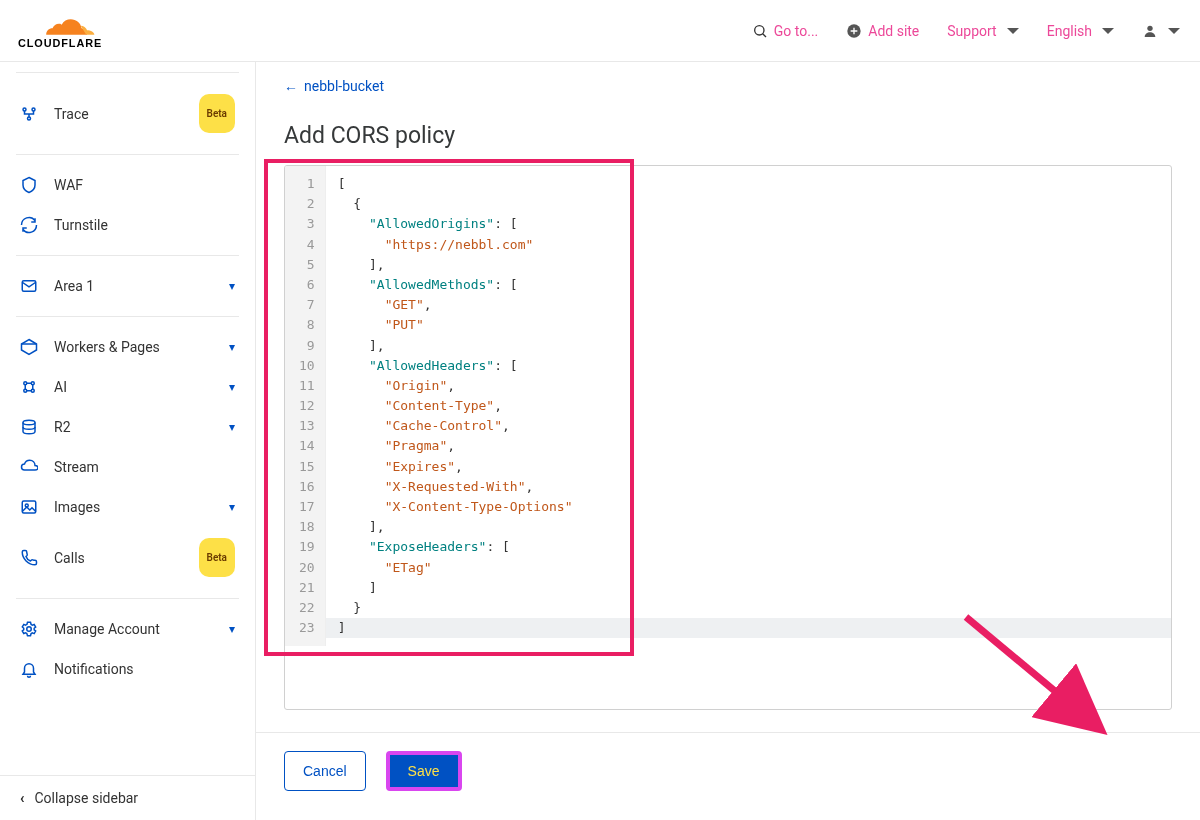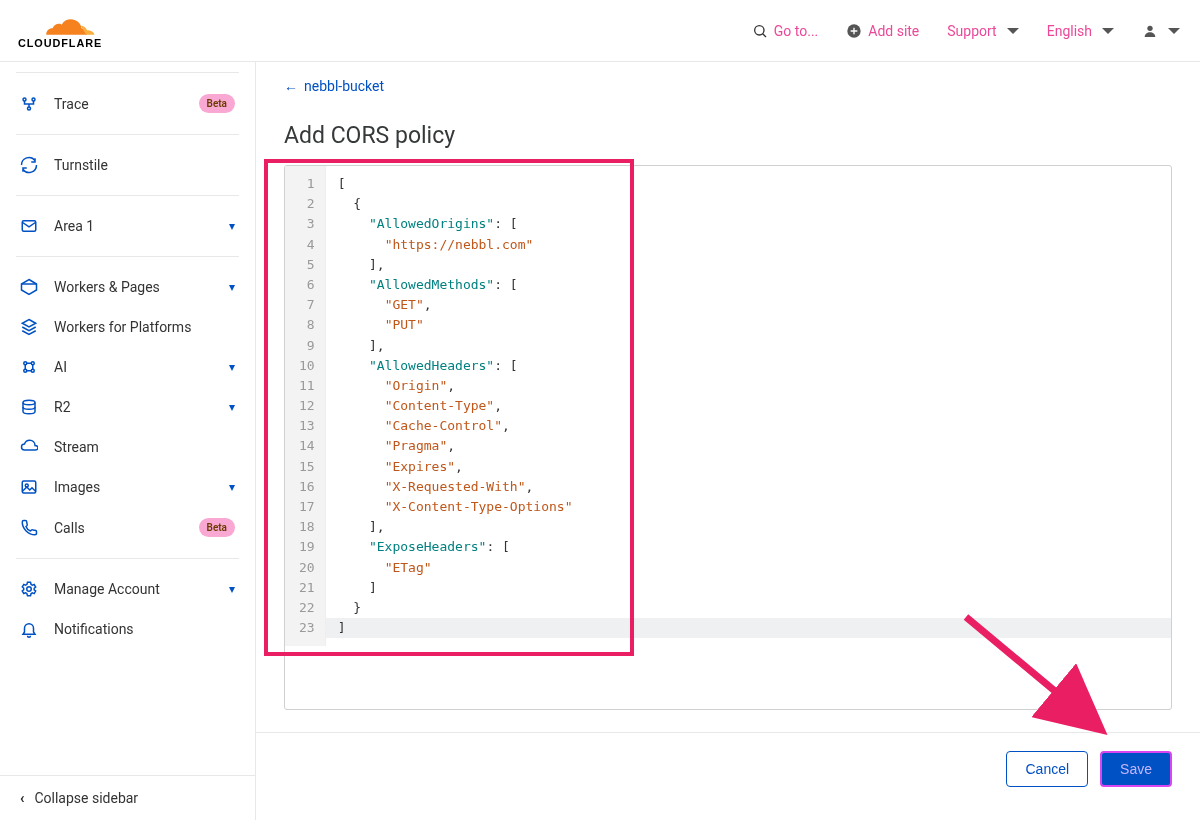--- a/index.html
+++ b/index.html
@@ -16,21 +16,21 @@
   .layout { display: flex; height: calc(820px - 62px); }
   
   .sidebar { width: 256px; border-right: 1px solid #e8e8e8; display: flex; flex-direction: column; overflow-y: auto; }
   .sidebar-account { padding: 24px 20px 8px 20px; font-weight: 700; font-size: 15px; text-align: center; white-space: nowrap; overflow: hidden; text-overflow: ellipsis; }
   .sidebar-divider { height: 1px; background: #e8e8e8; margin: 10px 16px; }
   .sidebar-group { padding: 0; }
   .sidebar-item { display: flex; align-items: center; gap: 16px; padding: 11px 20px; cursor: pointer; position: relative; color: #333; }
   .sidebar-item .icon { width: 18px; height: 18px; color: #0051c3; flex-shrink: 0; display: flex; align-items: center; justify-content: center; }
   .sidebar-item .label { flex: 1; }
   .sidebar-item .chev { color: #0051c3; font-size: 12px; }
-  .badge { background: #f9a8d4; color: #6b3c00; font-size: 10px; padding: 4px 8px; border-radius: 10px; font-weight: 600; }
+  .badge { background: #fde047; color: #6b3c00; font-size: 10px; padding: 14px 8px; border-radius: 10px; font-weight: 600; }
   .sidebar-collapse { margin-top: auto; padding: 14px 20px; display: flex; align-items: center; gap: 14px; cursor: pointer; color: #333; border-top: 1px solid #e8e8e8; }
 
   .main { flex: 1; padding: 16px 28px; position: relative; overflow: hidden; }
   .breadcrumb { color: #0051c3; cursor: pointer; display: flex; align-items: center; gap: 6px; font-size: 14px; margin-bottom: 28px; }
   .page-title { font-size: 23px; font-weight: 400; margin-bottom: 16px; }
   
   .editor-box { border: 1px solid #d0d0d0; border-radius: 3px; height: 545px; overflow: hidden; position: relative; }
   .editor { display: flex; font-family: "Consolas", Menlo, monospace; font-size: 13px; line-height: 20.2px; }
   .gutter { background: #f3f3f3; color: #999; text-align: right; padding: 8px 10px 8px 14px; user-select: none; border-right: 1px solid #eee; }
   .gutter div { height: 20.2px; }
@@ -38,24 +38,24 @@
   .code .line { height: 20.2px; }
   .line.hl { background: #eef0f2; margin-left: -12px; padding-left: 12px; margin-right: -12px; padding-right: 12px; }
   .t-punc { color: #333; }
   .t-key { color: #008080; }    
   .t-str { color: #c0571a; }
   
   .highlight-frame { position: absolute; border: 4px solid #e91e63; pointer-events: none; }
   .arrow { position: absolute; pointer-events: none; }
 
   .footer-divider { height: 1px; background: #e8e8e8; margin: 22px -28px 18px -28px; }
-  .actions { display: flex; justify-content: flex-end; gap: 12px; }
+  .actions { display: flex; gap: 20px; }
   .btn { padding: 8px 18px; border-radius: 4px; font-size: 14px; cursor: pointer; }
   .btn-secondary { background: #fff; border: 1px solid #0051c3; color: #0051c3; }
-  .btn-primary { background: #0051c3; border: 2px solid #d946ef; color: #c4b5fd; }
+  .btn-primary { background: #0051c3; border: 4px solid #d946ef; color: #fde047; }
 </style>
 </head>
 <body>
 
 <div class="header">
   <div class="logo">
     <svg class="logo-icon" viewBox="0 0 110 40">
       <path fill="#f6821f" d="M70 18c-1-6-6-10-12-10-4 0-8 2-10 6-1-1-2-1-3-1-3 0-6 2-7 5-4 0-7 3-7 7h45c0-4-2-6-6-7z"></path>
       <path fill="#fbae40" d="M76 20c-1-3-4-5-7-5l6 10h9c0-3-4-5-8-5z"></path>
       <text x="0" y="38" font-family="Arial" font-weight="900" font-size="12" fill="#000" letter-spacing="1">CLOUDFLARE</text>
@@ -107,20 +107,28 @@
               <path d="M6 8v4h12V8M12 12v4"></path>
             </svg>
           </span>
           <span class="label">Trace</span>
           <span class="badge">Beta</span>
         </div>
         <div class="sidebar-divider"></div>
         <div class="sidebar-item">
           <span class="icon">
             <svg viewBox="0 0 24 24" fill="none" stroke="currentColor" stroke-width="2">
+              <path d="M12 2l8 4v6c0 5-3 8-8 10-5-2-8-5-8-10V6z"></path>
+            </svg>
+          </span>
+          <span class="label">WAF</span>
+        </div>
+        <div class="sidebar-item">
+          <span class="icon">
+            <svg viewBox="0 0 24 24" fill="none" stroke="currentColor" stroke-width="2">
               <path d="M2 12a10 10 0 0 1 18-6M22 12a10 10 0 0 1-18 6"></path>
               <polyline points="20 3 20 8 15 8"></polyline>
               <polyline points="4 21 4 16 9 16"></polyline>
             </svg>
           </span>
           <span class="label">Turnstile</span>
         </div>
         <div class="sidebar-divider"></div>
         <div class="sidebar-item">
           <span class="icon">
@@ -135,28 +143,20 @@
         <div class="sidebar-divider"></div>
         <div class="sidebar-item">
           <span class="icon">
             <svg viewBox="0 0 24 24" fill="none" stroke="currentColor" stroke-width="2">
               <polygon points="12 2 22 8 22 16 12 22 2 16 2 8"></polygon>
               <line x1="2" y1="8" x2="22" y2="8"></line>
             </svg>
           </span>
           <span class="label">Workers &amp; Pages</span>
           <span class="chev">▾</span>
-        </div>
-        <div class="sidebar-item">
-          <span class="icon">
-            <svg viewBox="0 0 24 24" fill="none" stroke="currentColor" stroke-width="2">
-              <path d="M12 2l9 5-9 5-9-5 9-5zM3 12l9 5 9-5M3 17l9 5 9-5"></path>
-            </svg>
-          </span>
-          <span class="label">Workers for Platforms</span>
         </div>
         <div class="sidebar-item">
           <span class="icon">
             <svg viewBox="0 0 24 24" fill="none" stroke="currentColor" stroke-width="2">
               <circle cx="7" cy="7" r="2"></circle>
               <circle cx="17" cy="7" r="2"></circle>
               <circle cx="7" cy="17" r="2"></circle>
               <circle cx="17" cy="17" r="2"></circle>
               <path d="M9 7h6M7 9v6M17 9v6M9 17h6"></path>
             </svg>

